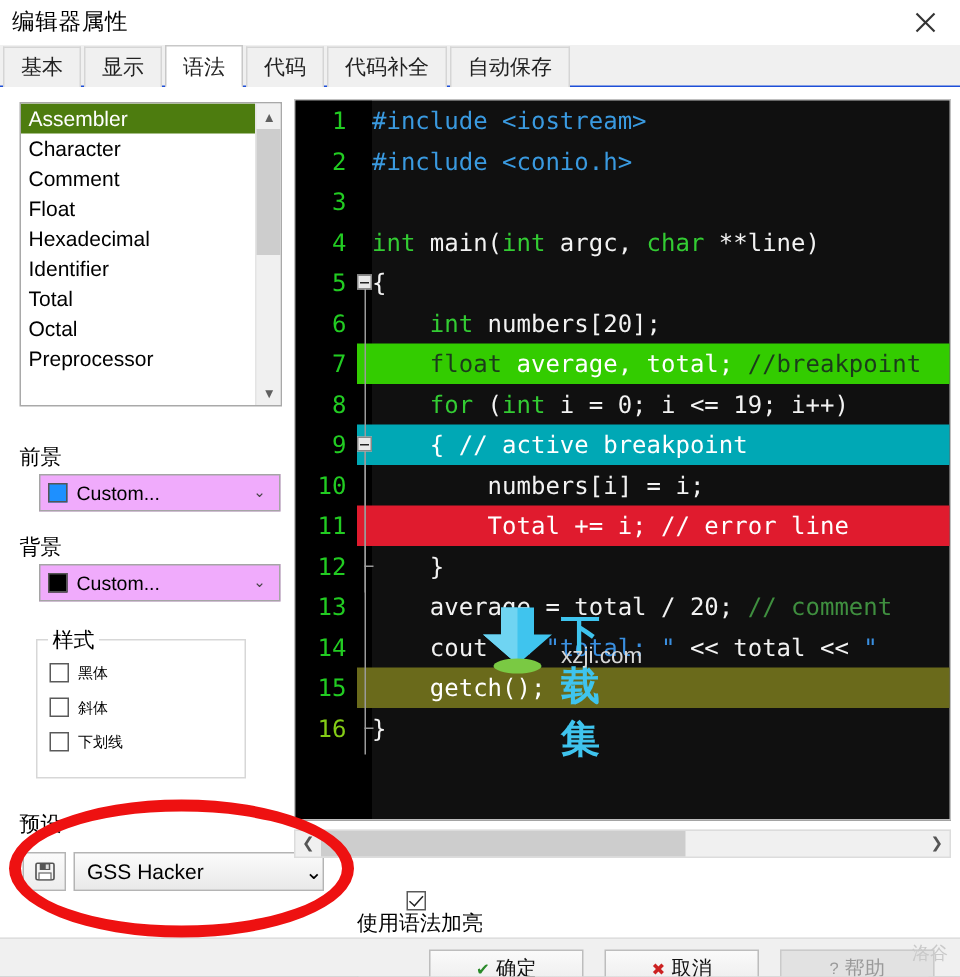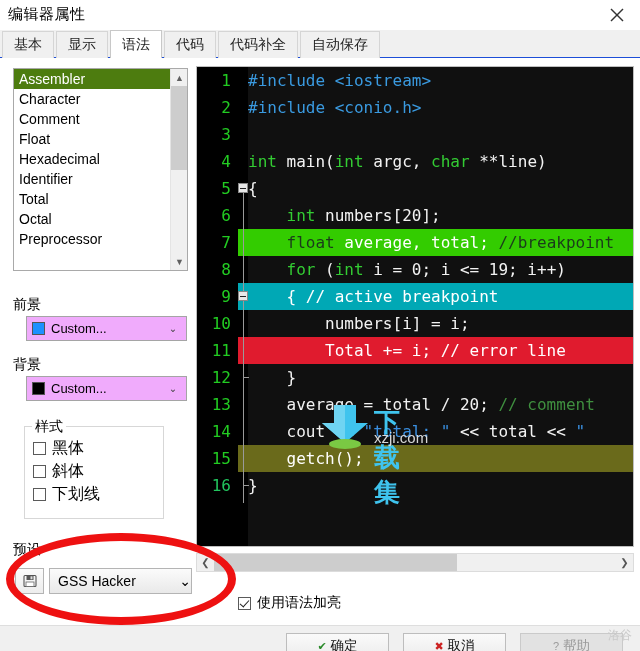--- a/index.html
+++ b/index.html
@@ -155,21 +155,21 @@
     background: transparent;
   }
   .groupbox > .gb-title {
     position: absolute; top: -9px; left: 7px;
     background: #ffffff;
     padding: 0 3px;
     font-size: 14px; color: #000;
   }
   .checkrow {
     display: flex; align-items: center;
-    font-size: 16px; color: #000;
+    font-size: 10px; color: #000;
     height: 23px;
     cursor: pointer;
   }
   .cbox {
     width: 13px; height: 13px;
     border: 1px solid #5a5a5a;
     background: #fff;
     margin-right: 6px;
     flex: 0 0 auto;
     position: relative;
@@ -327,21 +327,21 @@
   .luogu-wm {
     position: absolute; right: 8px; top: 627px;
     font-size: 12px; color: #c9c9c9;
     z-index: 30; user-select: none;
   }
 
   
   .syntax-check {
     position: absolute; left: 238px; top: 536px;
     display: flex; align-items: center;
-    font-size: 14px; color: #000; cursor: pointer;
+    font-size: 14px; color: #000; cursor: pointer; flex-direction: column;
   }
   .ext-input {
     position: absolute; left: 238px; top: 568px;
     width: 382px; height: 26px;
     border: 1px solid #a9a9a9;
     background: #ffffff;
     font-size: 12.5px;
     color: #111;
     padding: 0 5px;
     font-family: "Liberation Sans", sans-serif;
@@ -460,21 +460,21 @@
 
     <div class="field-label" style="left:13px; top:483px;">预设</div>
     <div class="icon-btn" style="left:15px; top:510px;">
       <svg width="16" height="16" viewBox="0 0 16 16">
         <rect x="2" y="2.5" width="12" height="11" rx="1" fill="#f5f5f5" stroke="#555" stroke-width="1.1"></rect>
         <rect x="4.5" y="2.5" width="7" height="4.5" fill="#555"></rect>
         <rect x="8.5" y="3.3" width="2" height="3" fill="#ddd"></rect>
         <rect x="4" y="9" width="8" height="4.5" fill="#fff" stroke="#666" stroke-width=".8"></rect>
       </svg>
     </div>
-    <div class="combo-flat" style="left:49px; top:510px; width:143px;">
+    <div class="combo-flat" style="left:49px; top:510px; width:167px;">
       <span style="flex:1 1 auto;">GSS Hacker</span>
       <span class="chev">⌄</span>
     </div>
 
     <div class="editor-wrap">
       <div class="gutter"></div>
       <div class="fold-col"></div>
       <div class="code-area" id="code-area">
           <div class="cline"><span class="num" style="color: rgb(34, 204, 34);">1</span><span class="txt"><span class="t-pre">#include </span><span class="t-pre">&lt;iostream&gt;</span></span></div>
           <div class="cline"><span class="num" style="color: rgb(34, 204, 34);">2</span><span class="txt"><span class="t-pre">#include </span><span class="t-pre">&lt;conio.h&gt;</span></span></div>
@@ -484,21 +484,21 @@
           <div class="cline"><span class="num" style="color: rgb(34, 204, 34);">6</span><span class="txt"><span class="t-plain">    </span><span class="t-kw">int</span><span class="t-plain"> numbers[20];</span></span></div>
           <div class="cline"><span class="num" style="color: rgb(34, 204, 34);">7</span><span class="hl" style="background: rgb(51, 204, 0);"></span><span class="txt"><span class="t-plain">    </span><span class="t-cmt-on-green">float</span><span class="t-white"> average, total; </span><span class="t-cmt-on-green">//breakpoint</span></span></div>
           <div class="cline"><span class="num" style="color: rgb(34, 204, 34);">8</span><span class="txt"><span class="t-plain">    </span><span class="t-kw">for</span><span class="t-plain"> (</span><span class="t-kw">int</span><span class="t-plain"> i = 0; i &lt;= 19; i++)</span></span></div>
           <div class="cline"><span class="num" style="color: rgb(34, 204, 34);">9</span><span class="hl" style="background: rgb(0, 168, 181);"></span><span class="txt"><span class="t-white">    { </span><span class="t-white">// active breakpoint</span></span><span class="fold-box"></span></div>
           <div class="cline"><span class="num" style="color: rgb(34, 204, 34);">10</span><span class="txt"><span class="t-plain">        numbers[i] = i;</span></span></div>
           <div class="cline"><span class="num" style="color: rgb(34, 204, 34);">11</span><span class="hl" style="background: rgb(224, 27, 46);"></span><span class="txt"><span class="t-white">        Total += i; </span><span class="t-white">// error line</span></span></div>
           <div class="cline"><span class="num" style="color: rgb(34, 204, 34);">12</span><span class="txt"><span class="t-plain">    }</span></span><span class="fold-tick" style="top: 13px;"></span></div>
           <div class="cline"><span class="num" style="color: rgb(34, 204, 34);">13</span><span class="txt"><span class="t-plain">    average = total / 20; </span><span class="t-cmt">// comment</span></span></div>
           <div class="cline"><span class="num" style="color: rgb(34, 204, 34);">14</span><span class="txt"><span class="t-plain">    cout &lt;&lt; </span><span class="t-str">"total: "</span><span class="t-plain"> &lt;&lt; total &lt;&lt; </span><span class="t-str">"</span></span></div>
           <div class="cline"><span class="num" style="color: rgb(34, 204, 34);">15</span><span class="hl" style="background: rgb(106, 106, 27);"></span><span class="txt"><span class="t-white">    getch();</span></span></div>
-          <div class="cline"><span class="num" style="color: #22c55e;">16</span><span class="txt"><span class="t-plain">}</span></span><span class="fold-tick" style="top: 13px;"></span></div>
+          <div class="cline"><span class="num" style="color: #84cc16;">16</span><span class="txt"><span class="t-plain">}</span></span><span class="fold-tick" style="top: 13px;"></span></div>
           <div class="fold-line" style="top: 124px; height: 312px;"></div>
           <div class="fold-line" style="top: 232px; height: 96px;"></div>
         </div>
     </div>
 
     <div class="watermark">
       <svg width="54" height="48" viewBox="0 0 54 48">
         <polygon points="16,2 38,2 38,20 50,20 27,40 4,20 16,20" fill="#3fc4ee"></polygon>
         <polygon points="16,2 27,2 27,40 4,20 16,20" fill="#6fd4f2"></polygon>
         <ellipse cx="27" cy="41" rx="16" ry="5" fill="#7ac943"></ellipse>

